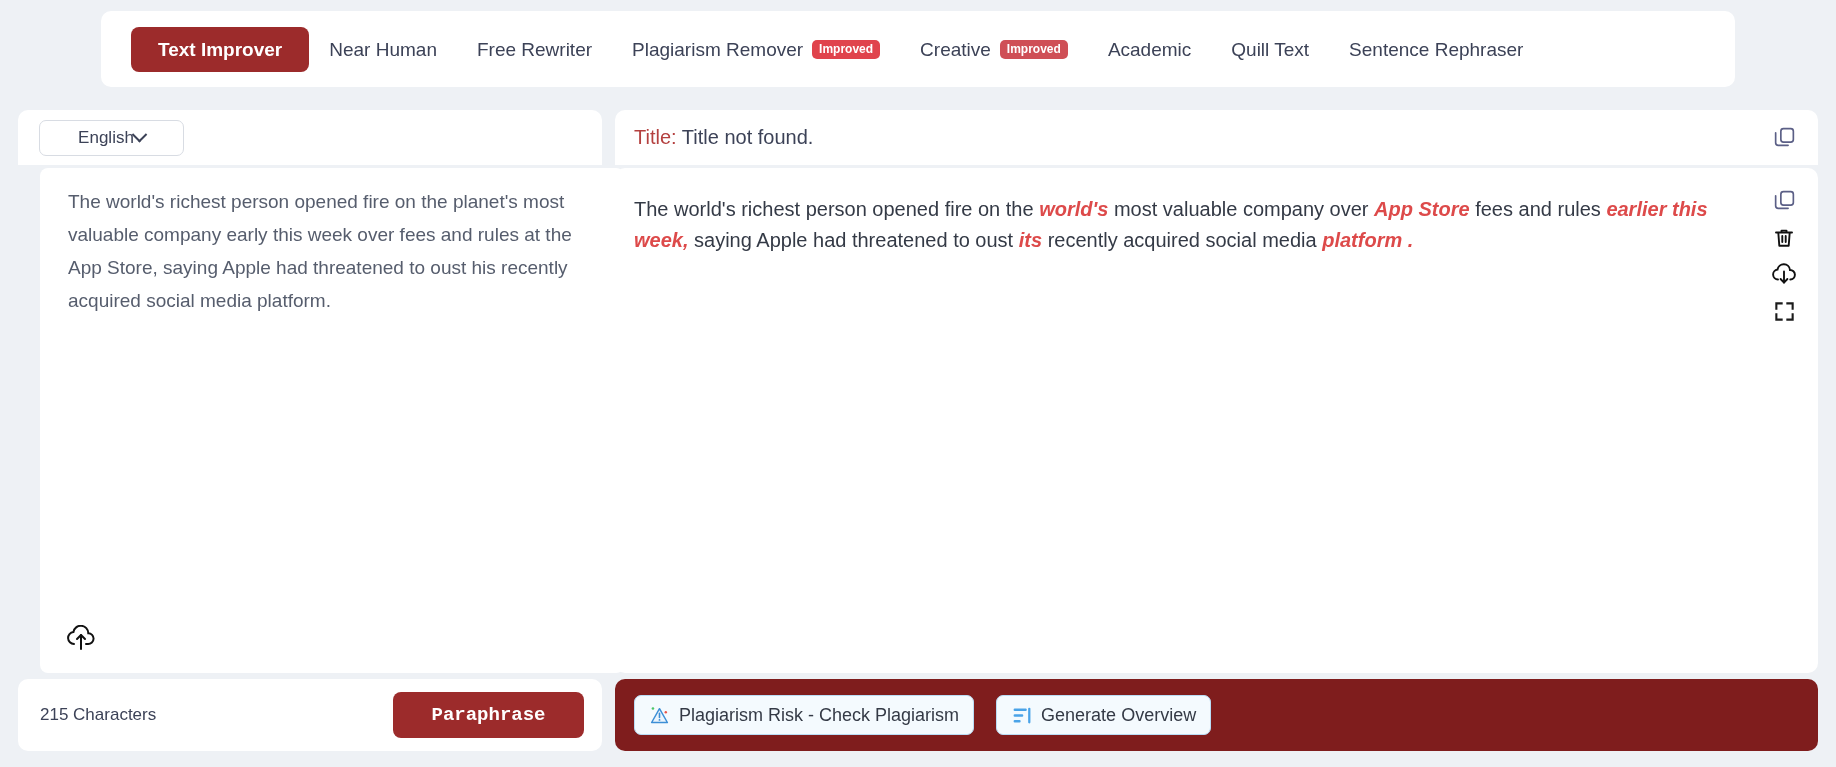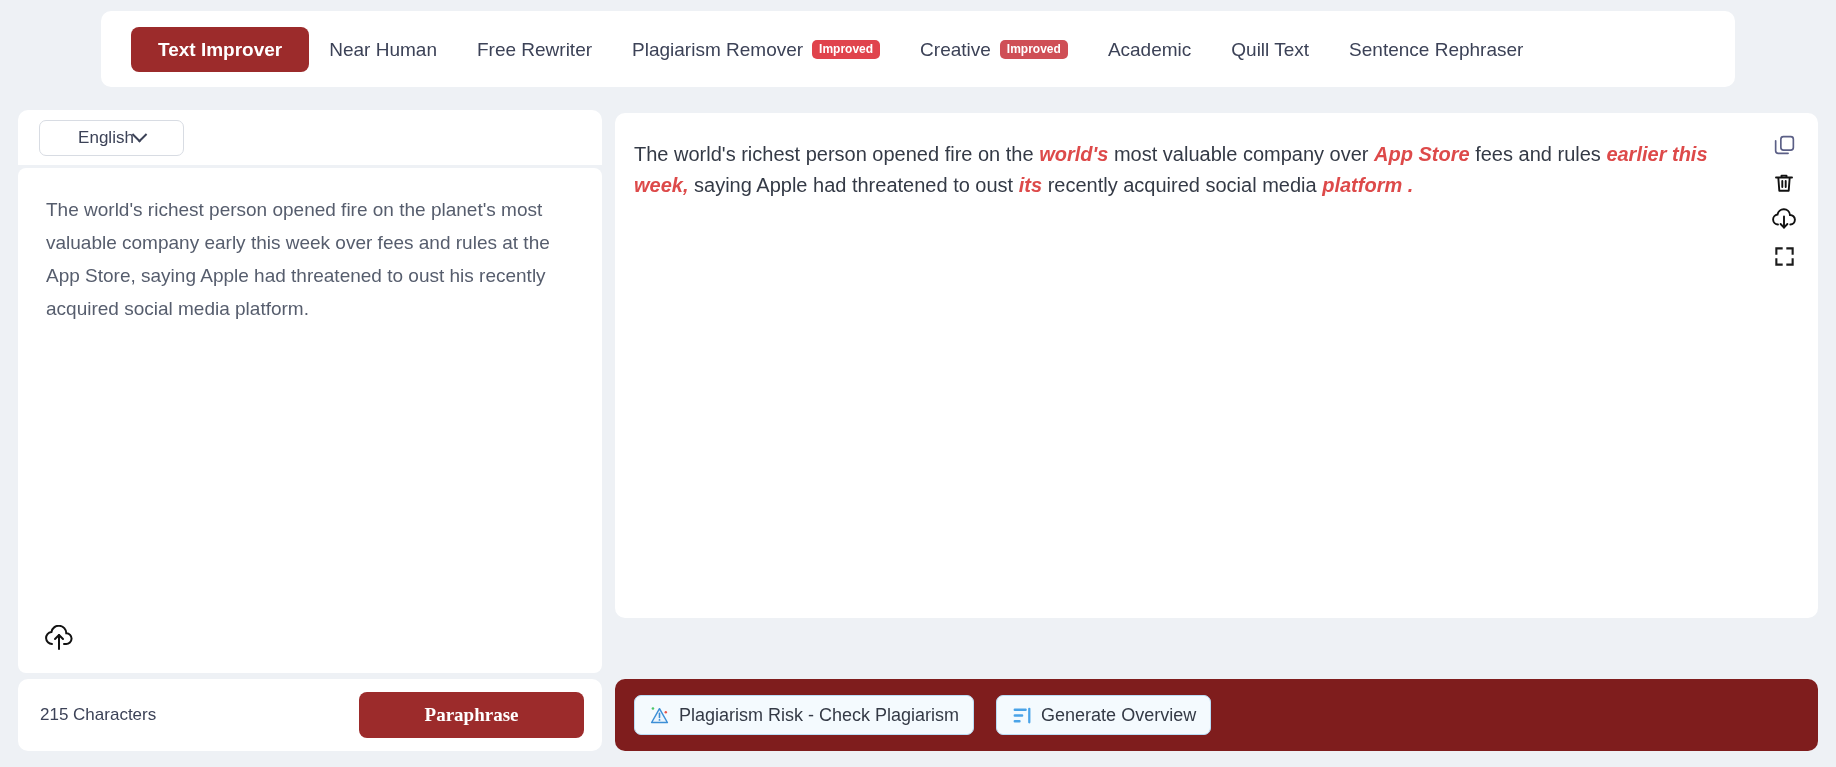--- a/index.html
+++ b/index.html
@@ -91,21 +91,22 @@
     border-bottom: 2px solid #3c4257;
     transform: rotate(45deg) translate(-2px,-2px);
   }
   .editor-box {
     width: 100%;
     height: 505px;
     background: #fff;
     border-radius: 8px;
     margin-top: 3px;
     position: relative;
-    padding: 25px 28px;
+    padding: 17px 28px;
+    margin-left: 22px;
   }
   .input-text {
     font-size: 19px;
     line-height: 1.74;
     color: #565d6d;
   }
   .upload-icon {
     position: absolute;
     left: 26px;
     bottom: 18px;
@@ -174,24 +175,24 @@
     padding: 0 18px 0 22px;
   }
   .char-count { font-size: 17px; color: #3c4257; }
   .paraphrase-btn {
     background: #9c2b2b;
     color: #fff;
     font-size: 19px;
     font-weight: 700;
     border: none;
     border-radius: 8px;
-    width: 225px;
+    width: 191px;
     height: 46px;
     cursor: pointer;
-    font-family: Liberation Serif, serif;
+    font-family: Liberation Mono, monospace;
   }
   .right-footer {
     position: absolute;
     left: 615px;
     top: 679px;
     width: 1203px;
     height: 72px;
     background: #7f1d1d;
     border-radius: 10px;
     display: flex;
@@ -260,20 +261,31 @@
       <svg width="30" height="26" viewBox="0 0 30 26">
         <path d="M8 19a6 6 0 0 1-.6-11.96A7.5 7.5 0 0 1 22.3 8.2 5.4 5.4 0 0 1 22 19h-2" fill="none" stroke="#111" stroke-width="2" stroke-linecap="round"></path>
         <path d="M15 24V10" fill="none" stroke="#111" stroke-width="2" stroke-linecap="round"></path>
         <path d="M11 14l4-4 4 4" fill="none" stroke="#111" stroke-width="2" stroke-linecap="round" stroke-linejoin="round"></path>
       </svg>
     </span>
   </div>
 </div>
 
 <div class="right-panel">
+  <div class="title-bar">
+    <div class="title-text">
+      <span class="title-key">Title:</span><span> Title not found.</span>
+    </div>
+    <span class="title-copy">
+      <svg width="25" height="25" viewBox="0 0 24 24">
+        <rect x="8.5" y="3.5" width="12" height="13" rx="2.5" fill="none" stroke="#5b5f86" stroke-width="1.6"></rect>
+        <path d="M15.5 19.5H6a2.5 2.5 0 0 1-2.5-2.5V7.5" fill="none" stroke="#5b5f86" stroke-width="1.6" stroke-linecap="round"></path>
+      </svg>
+    </span>
+  </div>
   <div class="output-box">
     <div class="output-text" id="output-text"><span>The world's richest person opened fire on the </span><span class="hl">world's</span><span> most valuable company over </span><span class="hl">App Store</span><span> fees and rules </span><span class="hl">earlier this week,</span><span> saying Apple had threatened to oust </span><span class="hl">its</span><span> recently acquired social media </span><span class="hl">platform .</span></div>
     <div class="icon-col">
       <span class="icon-btn">
         <svg width="25" height="25" viewBox="0 0 24 24">
           <rect x="8.5" y="3.5" width="12" height="13" rx="2.5" fill="none" stroke="#5b5f86" stroke-width="1.6"></rect>
           <path d="M15.5 19.5H6a2.5 2.5 0 0 1-2.5-2.5V7.5" fill="none" stroke="#5b5f86" stroke-width="1.6" stroke-linecap="round"></path>
         </svg>
       </span>
       <span class="icon-btn">

